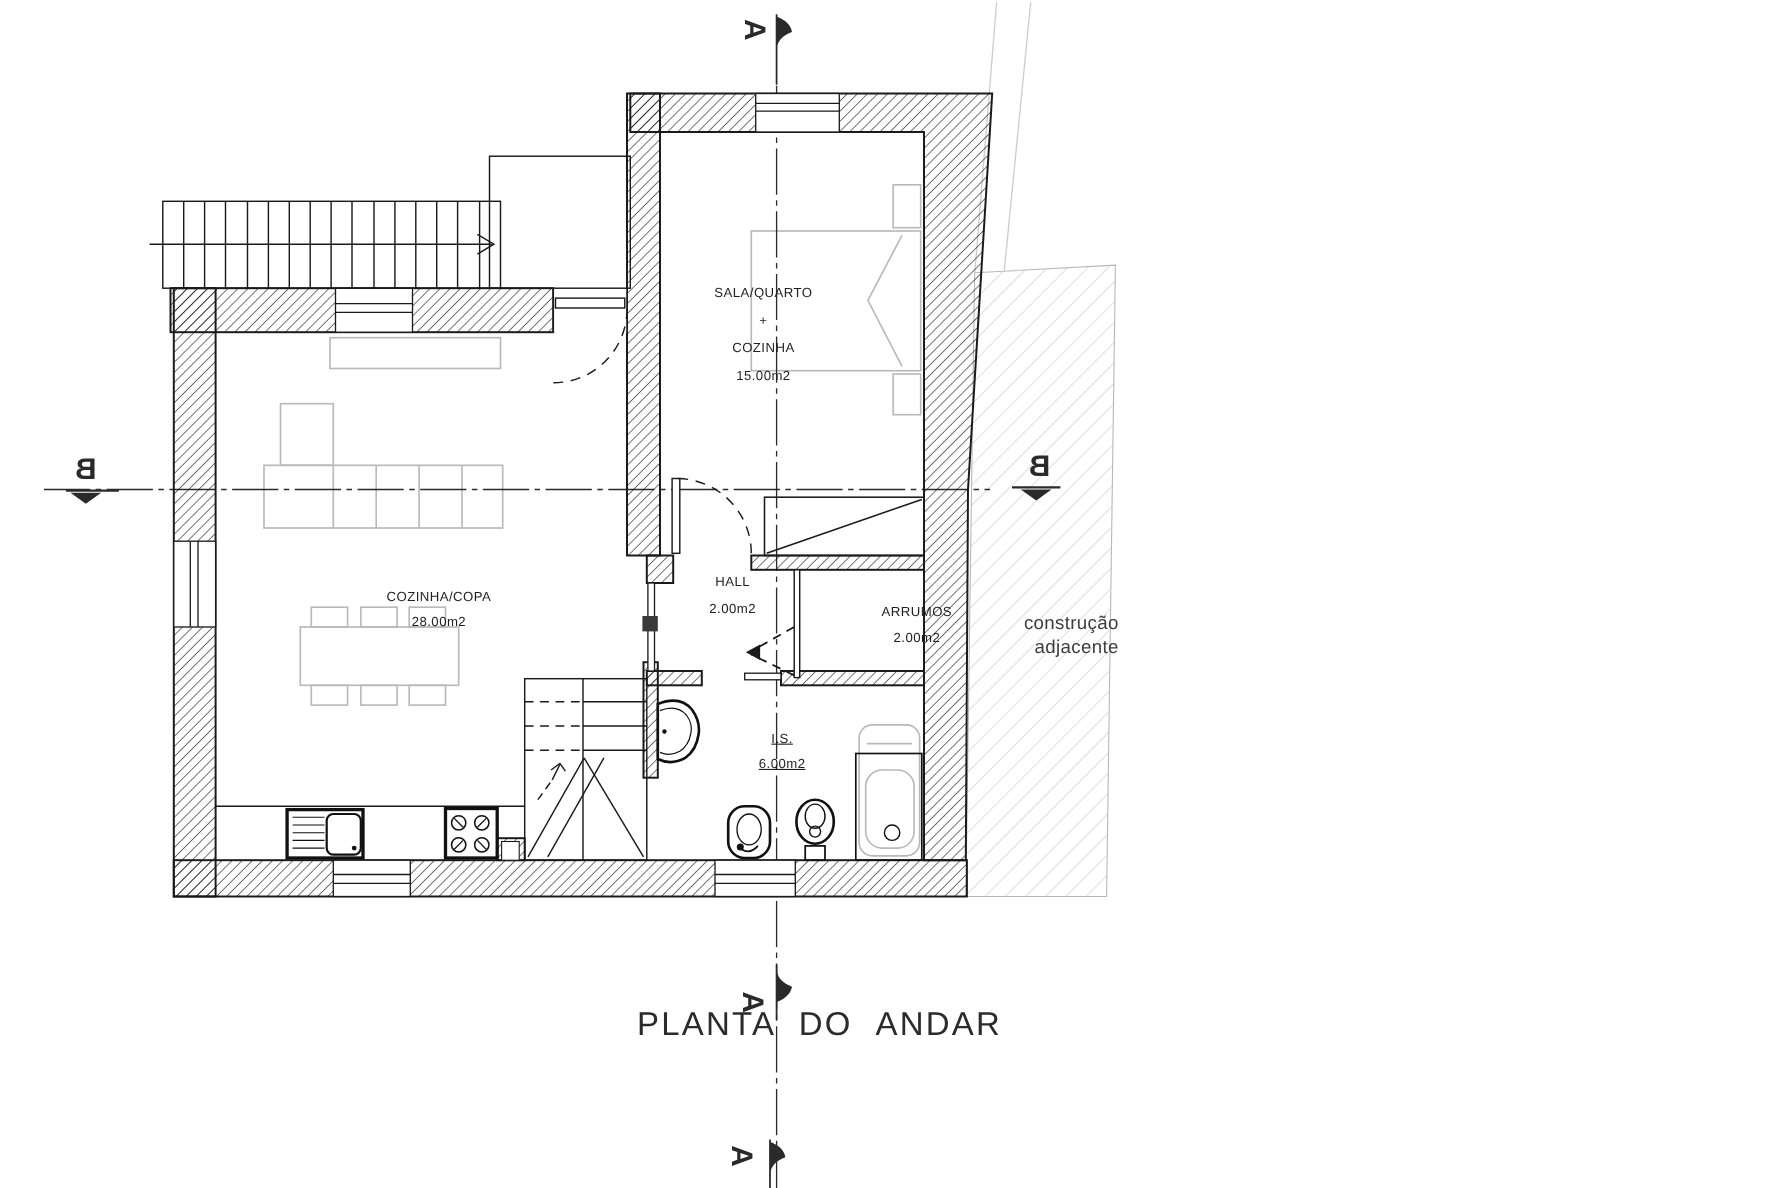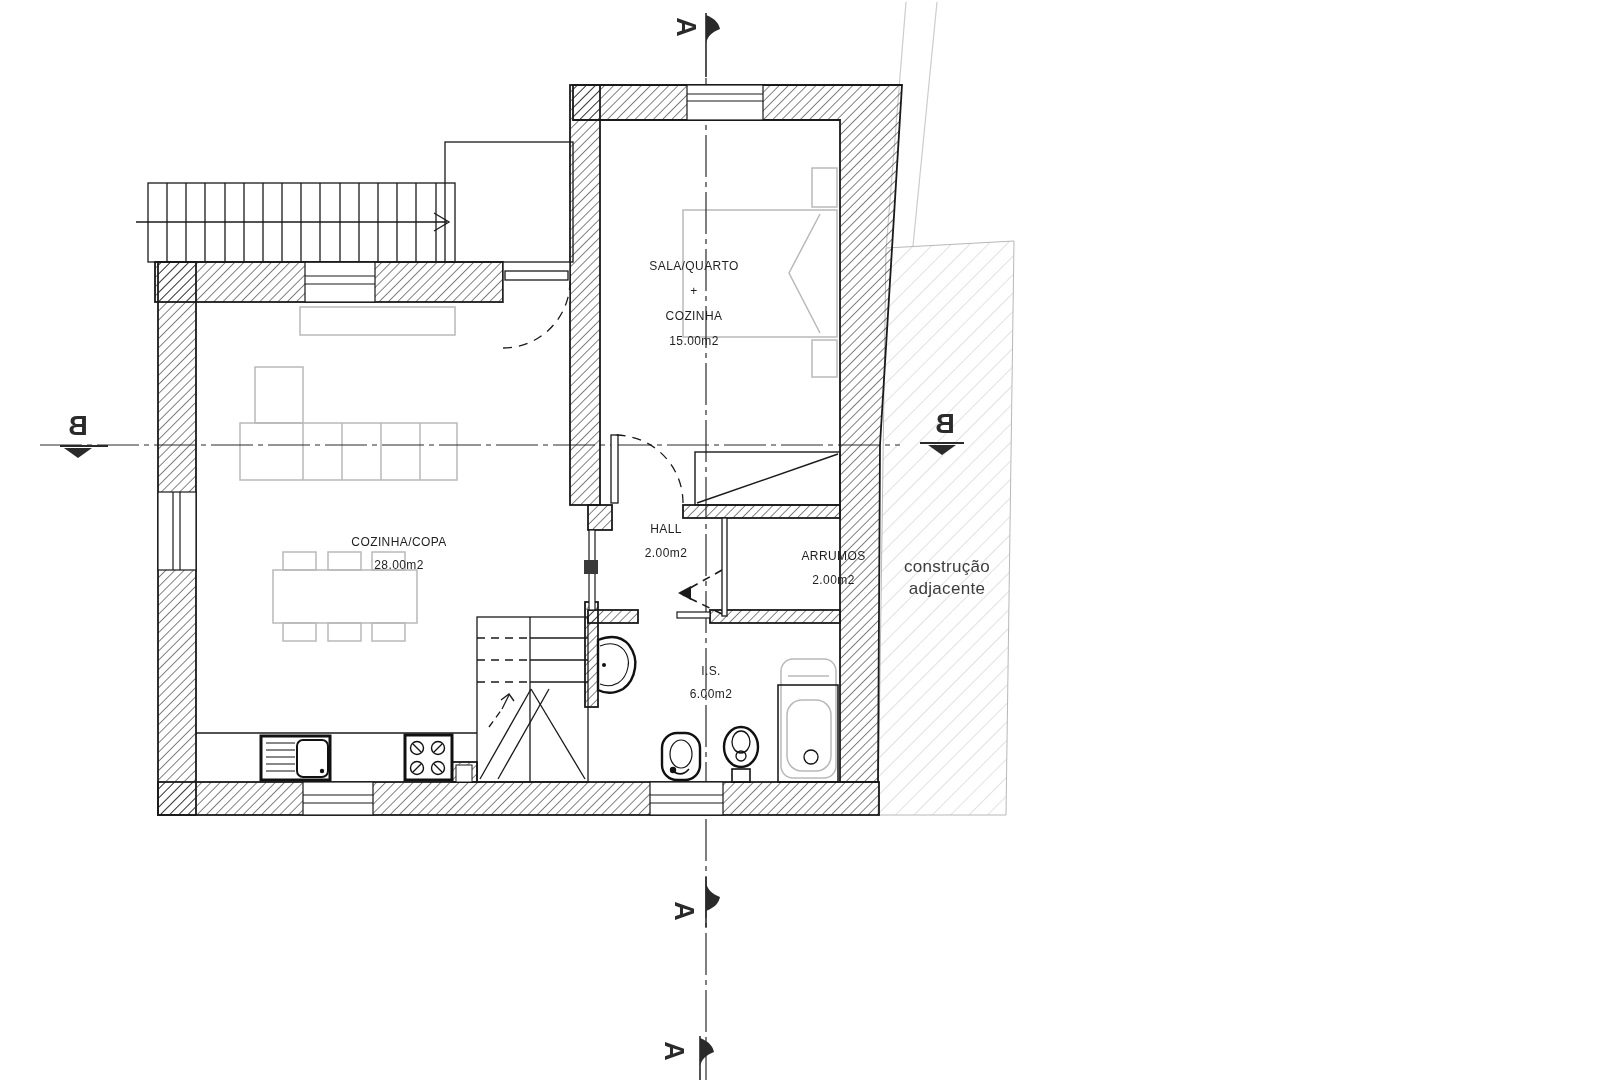--- a/index.html
+++ b/index.html
@@ -273,30 +273,31 @@
 <div class="lbl" style="left:611px;top:517px;width:110px;line-height:24px;">
   <div>HALL</div>
   <div>2.00m2</div>
 </div>
 
 <div class="lbl" style="left:723px;top:544px;width:125px;line-height:24px;margin-left:48px;">
   <div>ARRUMOS</div>
   <div>2.00m2</div>
 </div>
 
-<div class="lbl" style="left:661px;top:660px;width:100px;line-height:23px;">
+<div class="lbl" style="left:661px;top:660px;width:100px;line-height:23px;text-decoration:underline;">
   <div>I.S.</div>
   <div>6.00m2</div>
 </div>
 
-<div class="lbl" id="adjacent-label" style="left:877px;top:556px;width:140px;">
+<div class="lbl" id="adjacent-label" style="left:877px;top:556px;width:140px;text-align:right;">
   <div>construção</div>
   <div>adjacente</div>
 </div>
 
+<div class="lbl" id="plan-title" style="left:565px;top:920px;">PLANTA DO ANDAR</div>
 
 <div class="marker rot90" style="left:671px;top:12px;">A</div>
 <div class="marker rot90" style="left:669px;top:896px;">A</div>
 <div class="marker rot90" style="left:659px;top:1036px;">A</div>
 <div class="marker mirror" style="left:63px;top:411px;">B</div>
 <div class="marker mirror" style="left:930px;top:409px;">B</div>
 
 </div>
 
 </body></html>

